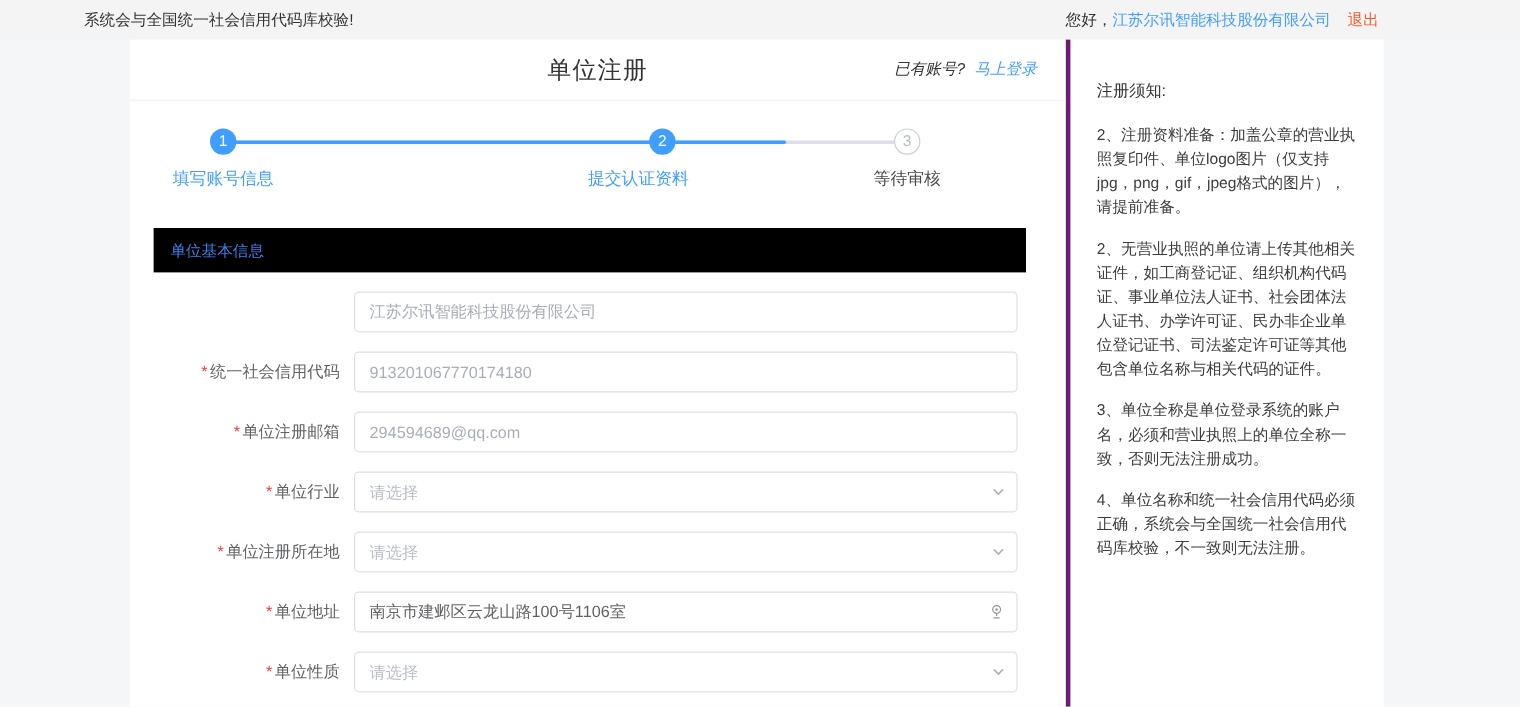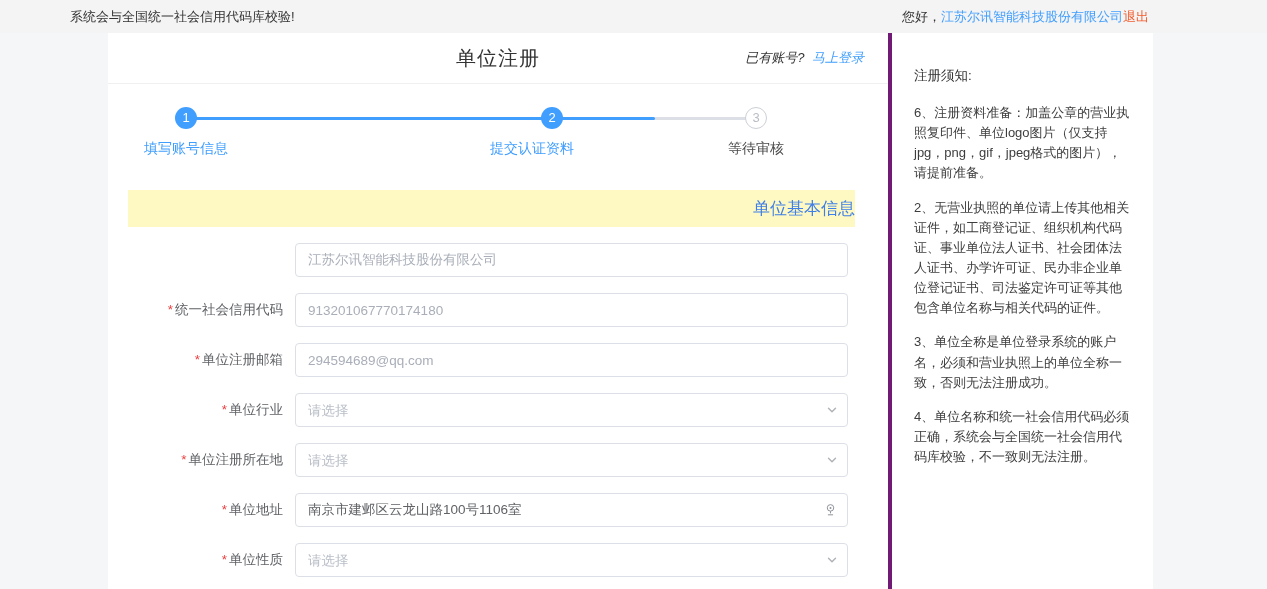--- a/index.html
+++ b/index.html
@@ -9,21 +9,21 @@
     background:#f5f6f7; color:#333;
   }
   
   .topbar {
     height:33px; background:#f4f4f4;
     display:flex; align-items:center; justify-content:space-between;
     padding:0 118px 0 70px; font-size:13px; color:#333;
   }
   .topbar-right { display:flex; align-items:center;text-align:center; }
   .company-link { color:#409eff; text-decoration:none; cursor:pointer; }
-  .logout-link { color:#f25a2b; text-decoration:none; cursor:pointer; }
+  .logout-link { color:#f25a2b; text-decoration:none; cursor:pointer; margin-left:14px; }
   
   .card { display:flex; margin-left:108px; height:556px; }
   .form-col { width:780px; background:#fff; position:relative; }
   .notice-col {
     width:265px; background:#fff; border-left:4px solid #701a75;
     padding:34px 20px 0 22px;
   }
   
   .title-row {
     height:51px; border-bottom:1px solid #f0f0f0; position:relative;
@@ -49,21 +49,21 @@
   .step-label {
     position:absolute; top:38px; font-size:14px;
     transform:translateX(-50%); white-space:nowrap;
   }
   .l1 { left:78px; color:#409eff; }
   .l2 { left:424px; color:#409eff; }
   .l3 { left:648px; color:#4a4a4a; }
   
   .section-header {
     margin:16px 0 0 20px; width:727px; height:37px; line-height:37px;
-    background:#fef9c3; color:#3e7fe8; padding-left:14px; font-size:17px;text-align:right;
+    background:#000000; color:#3e7fe8; padding-left:14px; font-size:13px;
   }
   
   .row { position:relative; height:34px; margin-top:16px; }
   .field-label {
     position:absolute; left:0; width:175px; text-align:right;
     font-size:13.5px; color:#606266; line-height:34px;
   }
   .req { color:#ee4040; margin-right:2px; }
   .control { position:absolute; left:187px; width:553px; height:34px; }
   .input {
@@ -189,18 +189,18 @@
                 <path d="M2.5 4.2 L6 7.8 L9.5 4.2" stroke="#b0b3b8" stroke-width="1.4" fill="none" stroke-linecap="round" stroke-linejoin="round"></path>
               </svg>
           </span>
         </div>
       </div>
     </div>
   </div>
 
   <div class="notice-col">
     <div class="notice-title">注册须知:</div>
-    <p class="notice-item">6、注册资料准备：加盖公章的营业执照复印件、单位logo图片（仅支持jpg，png，gif，jpeg格式的图片），请提前准备。</p>
+    <p class="notice-item">2、注册资料准备：加盖公章的营业执照复印件、单位logo图片（仅支持jpg，png，gif，jpeg格式的图片），请提前准备。</p>
     <p class="notice-item">2、无营业执照的单位请上传其他相关证件，如工商登记证、组织机构代码证、事业单位法人证书、社会团体法人证书、办学许可证、民办非企业单位登记证书、司法鉴定许可证等其他包含单位名称与相关代码的证件。</p>
     <p class="notice-item">3、单位全称是单位登录系统的账户名，必须和营业执照上的单位全称一致，否则无法注册成功。</p>
     <p class="notice-item">4、单位名称和统一社会信用代码必须正确，系统会与全国统一社会信用代码库校验，不一致则无法注册。</p>
   </div>
 </div>
 
 </body></html>

